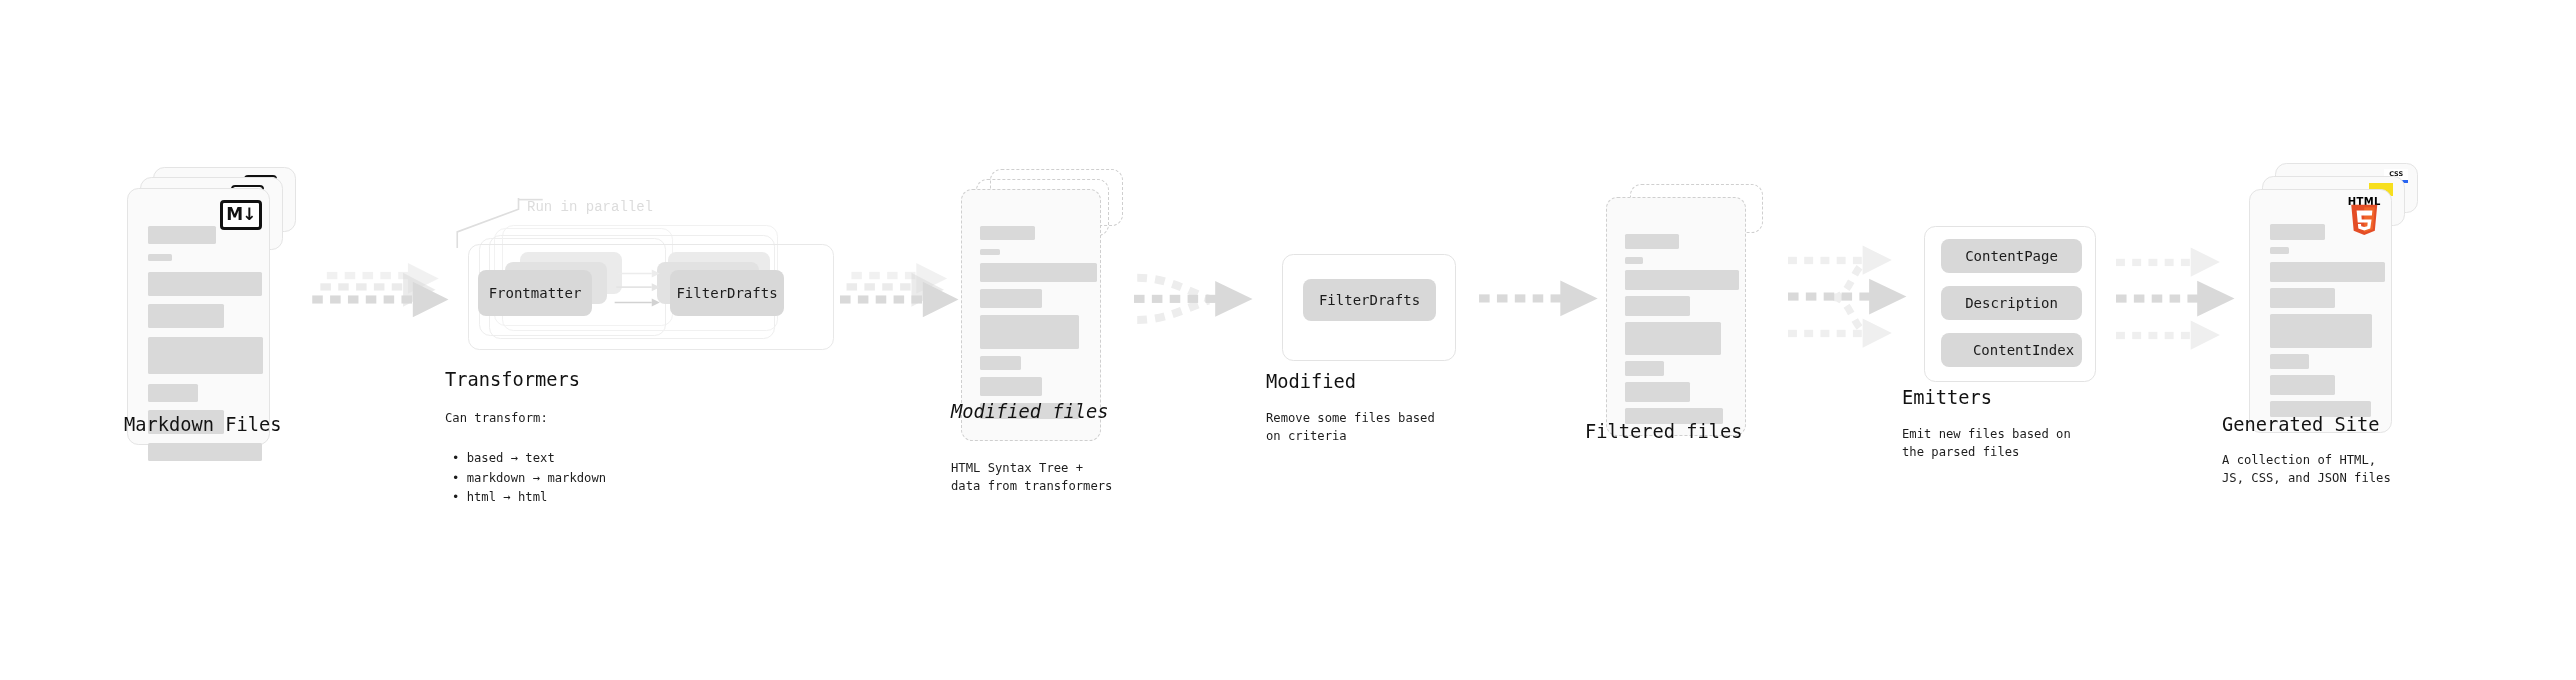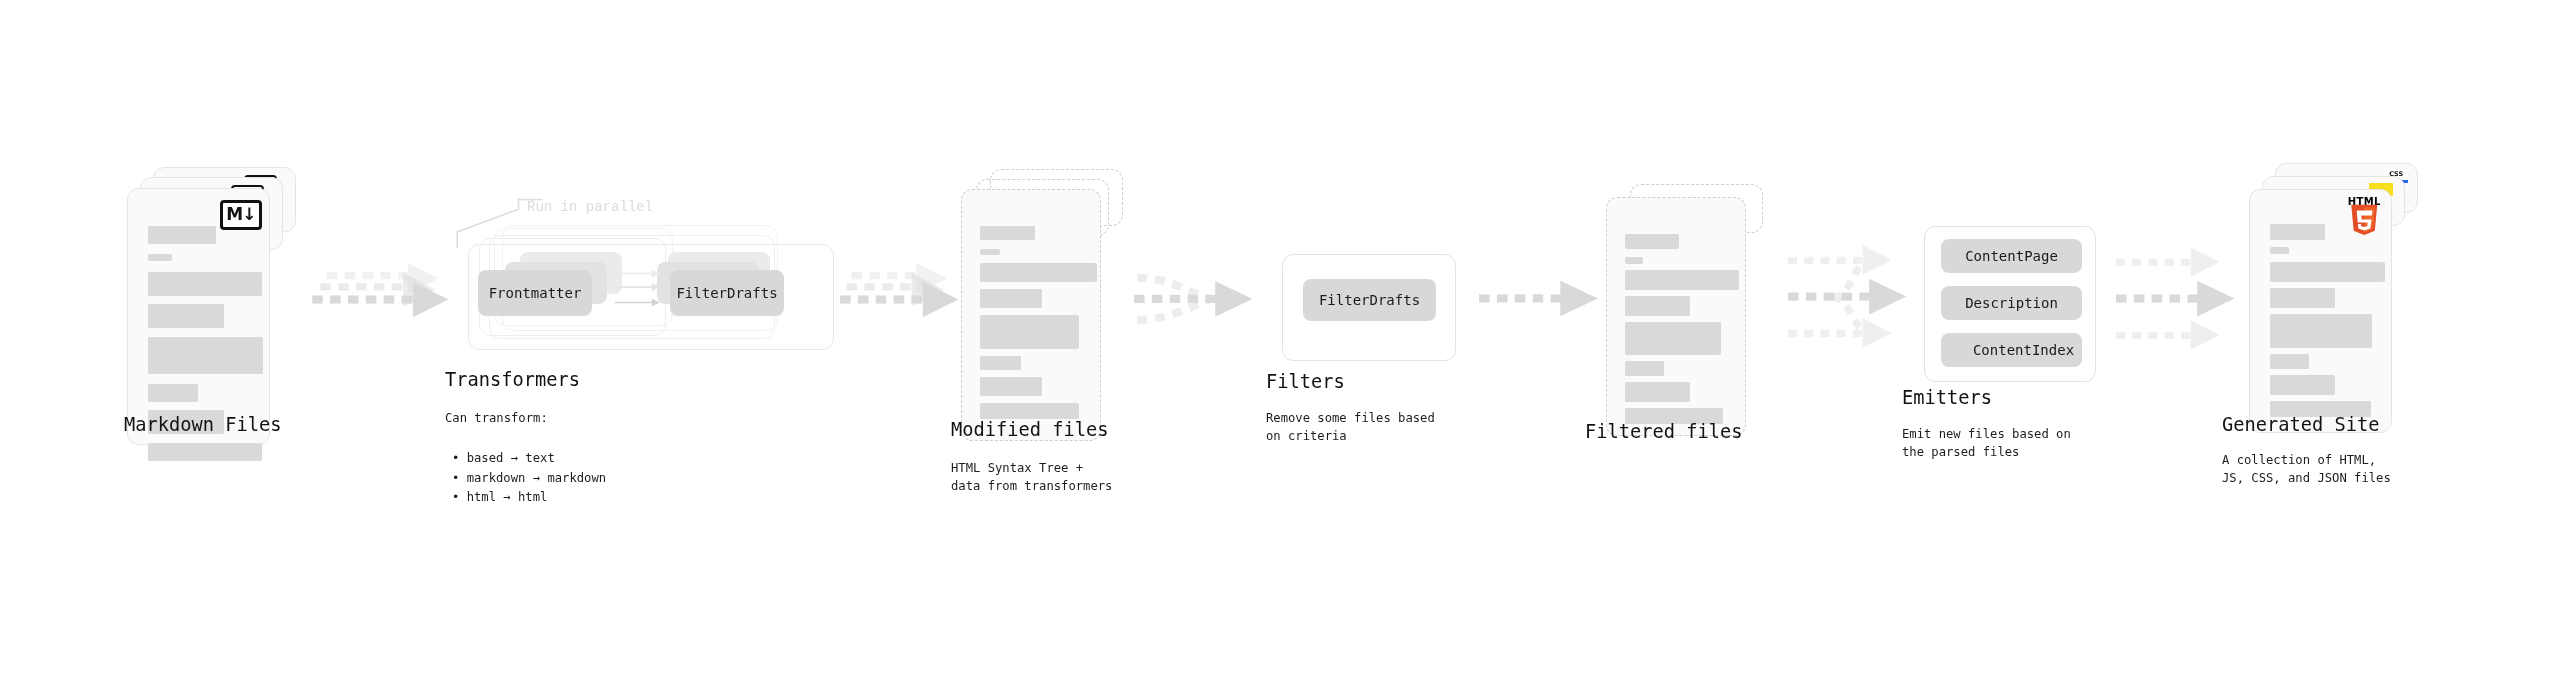--- a/index.html
+++ b/index.html
@@ -256,42 +256,42 @@
       <div class="bar" style="left:18px;top:36px;width:55px;height:14.6px;"></div>
       <div class="bar" style="left:18px;top:59px;width:19.5px;height:6.5px;"></div>
       <div class="bar" style="left:18px;top:73px;width:117px;height:19.5px;"></div>
       <div class="bar" style="left:18px;top:99px;width:62px;height:19.5px;"></div>
       <div class="bar" style="left:18px;top:125px;width:99px;height:34px;"></div>
       <div class="bar" style="left:18px;top:166px;width:41px;height:14.6px;"></div>
       <div class="bar" style="left:18px;top:187px;width:62px;height:19.5px;"></div>
       <div class="bar" style="left:18px;top:213px;width:99px;height:16.3px;"></div>
     </div>
   </div>
-  <div class="title" style="left: 951px; top: 419px;">Modified files</div>
+  <div class="title" style="left: 951px; top: 401px; font-style: italic;">Modified files</div>
   <div class="sub" style="left: 951px; top: 460px;">HTML Syntax Tree +
 data from transformers</div>
 
   <div class="arrow-wrap" style="left:1134px;top:268px;">
     <svg width="138" height="65" viewBox="0 0 170 80">
       <path d="M 4 12 C 40 12, 62 26, 92 38" fill="none" stroke="#ededed" stroke-width="10" stroke-dasharray="12 10" stroke-linecap="butt"></path>
       <path d="M 4 64 C 40 64, 62 50, 92 40" fill="none" stroke="#ededed" stroke-width="10" stroke-dasharray="12 10" stroke-linecap="butt"></path>
       <g fill="#d9d9d9">
         <rect x="0" y="33" width="13" height="10"></rect>
           <rect x="22" y="33" width="13" height="10"></rect>
         <rect x="44" y="33" width="13" height="10"></rect>
           <rect x="66" y="33" width="13" height="10"></rect>
         <rect x="88" y="33" width="13" height="10"></rect>
         <polygon points="100,16 146,38 100,60"></polygon>
       </g>
     </svg>
   </div>
 
   <div class="proc-box" style="left:1282px;top:254px;width:174px;height:107px;"></div>
   <div class="chip" style="left:1303px;top:279px;width:133px;height:42px;">FilterDrafts</div>
-  <div class="title" style="left: 1266px; top: 371px;">Filters</div>
+  <div class="title" style="left: 1266px; top: 371px;">Modified</div>
   <div class="sub" style="left: 1266px; top: 410px;">Remove some files based
 on criteria</div>
 
   <div class="arrow-wrap" style="left:1479px;top:283px;">
     <svg width="122" height="39" viewBox="0 0 150 48">
       <g fill="#d9d9d9">
         <rect x="0" y="14" width="13" height="10"></rect>
           <rect x="22" y="14" width="13" height="10"></rect>
         <rect x="44" y="14" width="13" height="10"></rect>
           <rect x="66" y="14" width="13" height="10"></rect>

